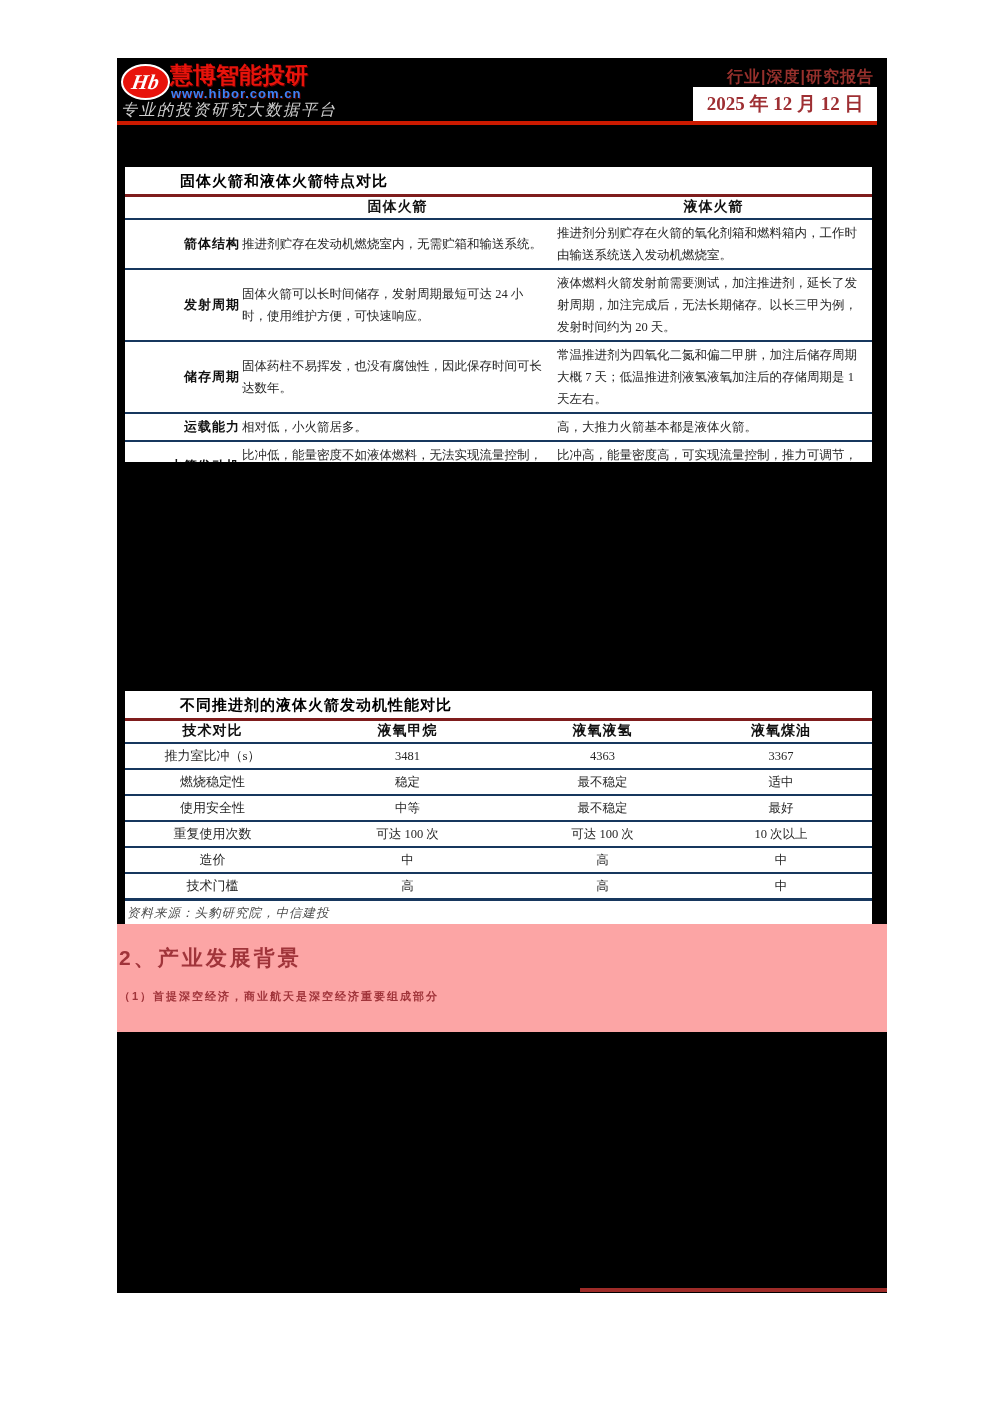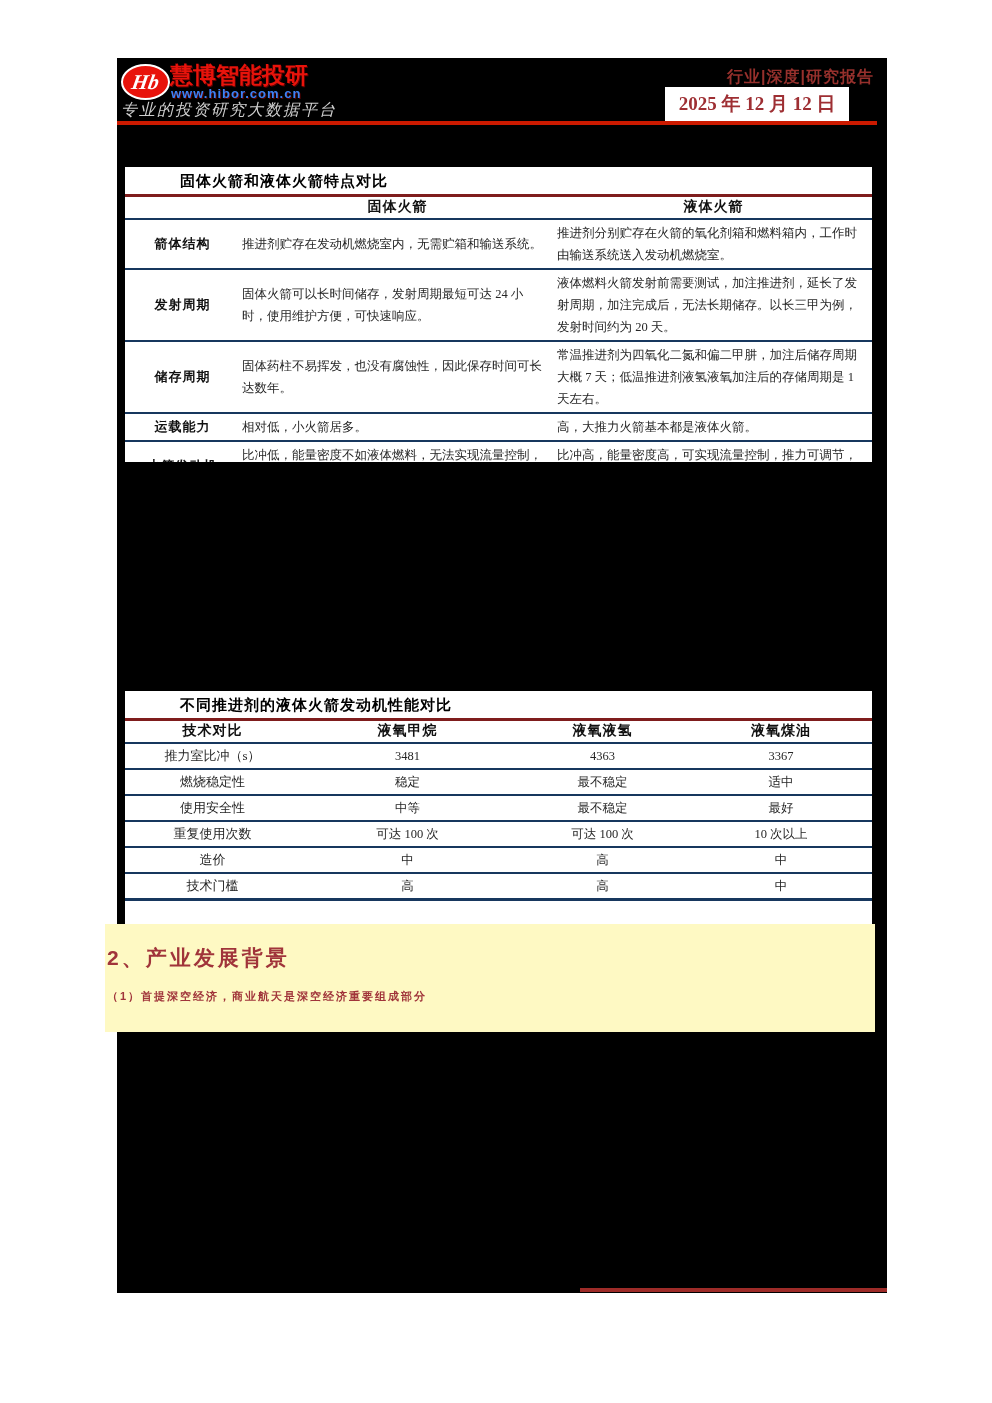--- a/index.html
+++ b/index.html
@@ -17,47 +17,47 @@
   .logo-ellipse span { color:#fff; font-family:"Liberation Serif",serif; font-style:italic; font-weight:bold;
     font-size:21px; transform:skewX(-10deg); line-height:1; }
   .brand-title { position:absolute; left:170px; top:60px; font-size:23px; font-weight:bold; color:#e8130b;
     letter-spacing:0px; text-shadow:1px 1px 0 #5a0000; white-space:nowrap; }
   .brand-url { position:absolute; left:171px; top:86px; font-size:13px; font-weight:bold; color:#3b82f6;
     letter-spacing:1px; text-shadow:1px 1px 0 #5a0000; white-space:nowrap; }
   .tagline { position:absolute; left:121px; top:100px; font-size:16px; font-style:italic; color:#cfcfcf;
     font-family:"Liberation Serif",serif; letter-spacing:2px; white-space:nowrap; }
   .report-type { position:absolute; left:727px; top:67px; font-size:16px; font-weight:bold; color:#96302c;
     letter-spacing:1px; white-space:nowrap; }
-  .date-box { position:absolute; left:665px; top:87px; width:184px; height:34px; background:#ffffff;
+  .date-box { position:absolute; left:693px; top:87px; width:184px; height:34px; background:#ffffff;
     display:flex; align-items:center; justify-content:center; }
   .date-box span { font-family:"Liberation Serif",serif; font-weight:bold; font-size:19px; color:#9e2f33; white-space:nowrap; }
   .red-rule { position:absolute; left:117px; top:121px; width:760px; height:4px; background:#cc1a00; }
 
   
   .tbox { position:absolute; left:125px; width:747px; background:#ffffff; overflow:hidden; }
   .tbox1 { top:167px; height:295px; }
   .tbox2 { top:691px; height:233px; }
   .tbl-title { font-size:15px; font-weight:bold; color:#000; padding:5px 0 3px 55px; letter-spacing:1px; }
   table { width:747px; border-collapse:collapse; table-layout:fixed; }
   thead th { border-top:3px solid #7f1d1d; border-bottom:2px solid #17375e; height:23px;
     font-size:14px; font-weight:bold; color:#111; text-align:center; letter-spacing:1px; }
   tbody tr { border-top:2px solid #17375e; }
   tbody tr:first-child { border-top:none; }
   tbody tr:last-child { border-bottom:3px solid #17375e; }
-  tbody th.row-label { font-size:13px; font-weight:bold; color:#111; text-align:center; vertical-align:middle; letter-spacing:1px; }
+  tbody th.row-label { font-size:13px; font-weight:bold; color:#111; text-align:right; vertical-align:middle; letter-spacing:1px; }
   tbody td { font-family:"Liberation Serif","DejaVu Serif",serif; font-size:12.5px; line-height:22px;
     color:#262626; vertical-align:middle; padding:2px 12px 2px 2px; text-align:left; }
   .t2 thead th, .t2 tbody td, .t2 tbody th.row-label { text-align:center; }
   .t2 tbody td { padding:0; height:24px; line-height:24px; }
   .t2 tbody th.row-label { font-weight:normal; font-family:"Liberation Serif","DejaVu Serif",serif; color:#262626; font-size:13px; letter-spacing:0; }
   .source-line { font-family:"Liberation Serif","DejaVu Serif",serif; font-style:italic; font-size:12.5px;
     color:#4d4d4d; padding:4px 0 0 2px; line-height:16px; letter-spacing:1px; }
 
   
-  .heading-band { position:absolute; left:105px; top:924px; width:770px; height:108px; background:#fef9c3; }
+  .heading-band { position:absolute; left:117px; top:924px; width:770px; height:108px; background:#fca5a5; }
   .h-main { padding:20px 0 0 2px; font-size:21px; font-weight:bold; color:#a0343a; letter-spacing:3px; }
   .h-sub  { padding:17px 0 0 2px; font-size:11px; font-weight:bold; color:#a0343a; letter-spacing:2px; }
 
   .bottom-line { position:absolute; left:580px; top:1288px; width:307px; height:4px; background:#9e2b28; }
 </style>
 </head>
 <body>
 
 <div class="page">
 
@@ -170,20 +170,21 @@
             <td>中</td>
           </tr>
           <tr>
             <th class="row-label">技术门槛</th>
             <td>高</td>
             <td>高</td>
             <td>中</td>
           </tr>
         </tbody>
       </table>
+    <div class="source-line">资料来源：头豹研究院，中信建投</div>
   </div>
 
   <div class="heading-band">
     <div class="h-main">2、产业发展背景</div>
     <div class="h-sub">（1）首提深空经济，商业航天是深空经济重要组成部分</div>
   </div>
 
   <div class="bottom-line"></div>
 
 </div>

